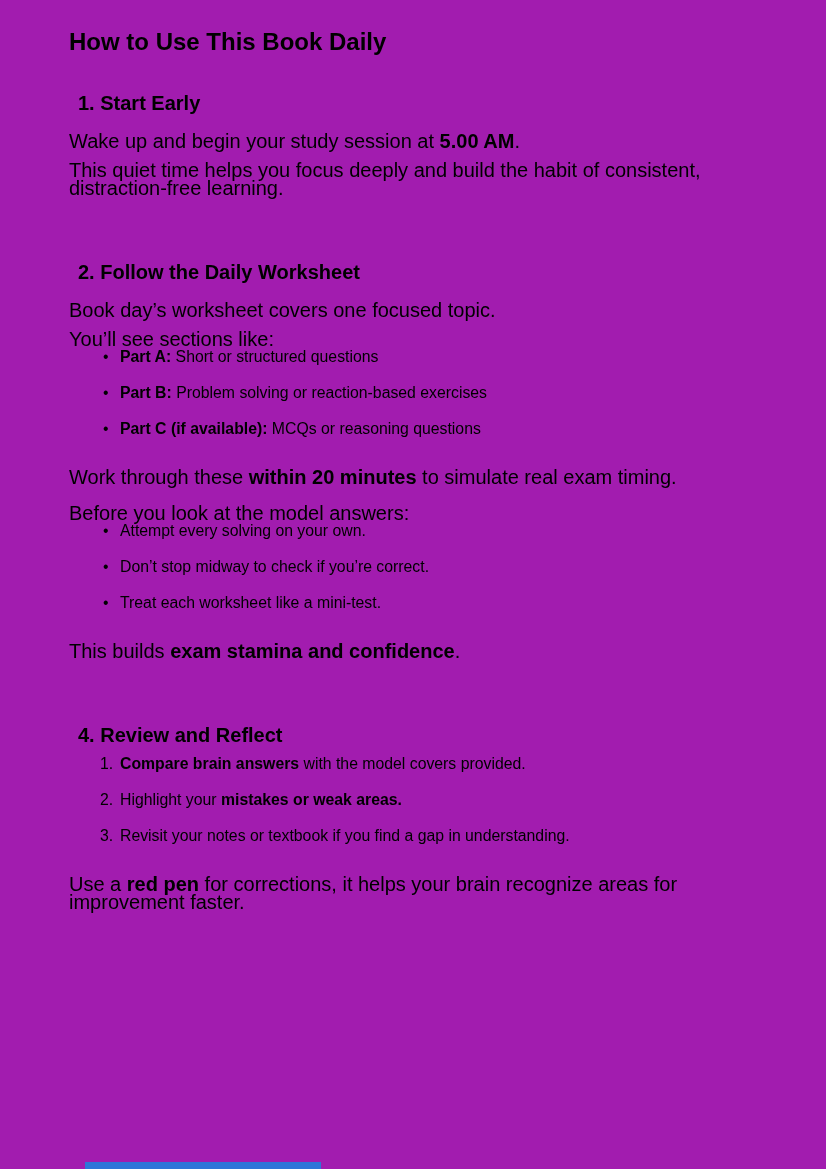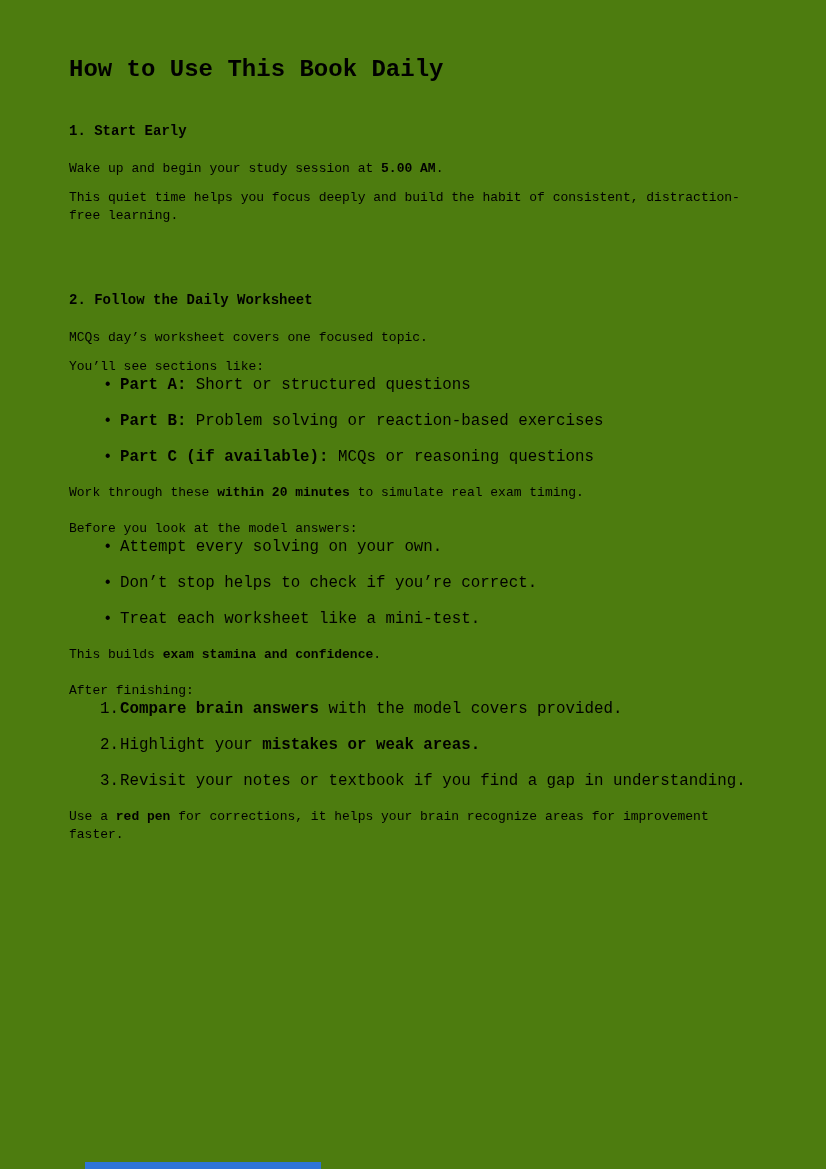--- a/index.html
+++ b/index.html
@@ -1,51 +1,51 @@
 <!DOCTYPE html>
 <html><head>
 <meta charset="utf-8">
 <style>
   html, body { margin: 0; padding: 0; background: #ffffff; }
   .page {
     position: relative;
     width: 826px;
     height: 1169px;
     box-sizing: border-box;
-    background: #4d7c0f;
+    background: #a21caf;
     color: #000000;
-    font-family: Liberation Mono, monospace;
-    padding: 56px 60px 0 69px;
+    font-family: Liberation Sans, sans-serif;
+    padding: 28px 60px 0 69px;
     overflow: hidden;
   }
   .doc-title {
     font-size: 24px;
     line-height: 28px;
     font-weight: 700;
     margin: 0;
   }
   .h2 {
-    font-size: 14px;
+    font-size: 20px;
     line-height: 22px;
     font-weight: 700;
-    margin: 0;
+    margin: 9px;
   }
   .p {
-    font-size: 13px;
+    font-size: 20px;
     line-height: 18px;
     margin: 0;
   }
   b { font-weight: 700; }
 
   .mt-h2-first { margin-top: 36px; }
   .mt-h2       { margin-top: 64px; }
   .mt-p-afterh { margin-top: 18px; }
   .mt-p        { margin-top: 11px; }
   .mt-list     { margin-top: 19px; }
-  .mt-afterlist{ margin-top: 18px; }
+  .mt-afterlist{ margin-top: 30px; }
 
   ul.doc-list, ol.doc-list {
     list-style: none;
     margin: 0;
     padding: 0;
   }
   ul.doc-list { margin-left: 34px; }
   ol.doc-list { margin-left: 31px; }
   .doc-list li {
     display: flex;
@@ -74,21 +74,21 @@
 
 <div class="page">
 
   <h1 class="doc-title">How to Use This Book Daily</h1>
 
   <h2 class="h2 mt-h2-first">1. Start Early</h2>
   <p class="p mt-p-afterh"><span>Wake up and begin your study session at </span><b>5.00 AM</b><span>.</span></p>
   <p class="p mt-p">This quiet time helps you focus deeply and build the habit of consistent, distraction-free learning.</p>
 
   <h2 class="h2 mt-h2">2. Follow the Daily Worksheet</h2>
-  <p class="p mt-p-afterh">MCQs day’s worksheet covers one focused topic.</p>
+  <p class="p mt-p-afterh">Book day’s worksheet covers one focused topic.</p>
   <p class="p mt-p">You’ll see sections like:</p>
   <ul class="doc-list mt-list">
     <li>
         <span class="mk">•</span>
         <span class="li-text"><b>Part A:</b><span> Short or structured questions</span></span>
       </li>
     <li>
         <span class="mk">•</span>
         <span class="li-text"><b>Part B:</b><span> Problem solving or reaction-based exercises</span></span>
       </li>
@@ -100,30 +100,30 @@
   <p class="p mt-afterlist"><span>Work through these </span><b>within 20 minutes</b><span> to simulate real exam timing.</span></p>
 
   <p class="p mt-p-afterh">Before you look at the model answers:</p>
   <ul class="doc-list mt-list">
     <li>
         <span class="mk">•</span>
         <span class="li-text">Attempt every solving on your own.</span>
       </li>
     <li>
         <span class="mk">•</span>
-        <span class="li-text">Don’t stop helps to check if you’re correct.</span>
+        <span class="li-text">Don’t stop midway to check if you’re correct.</span>
       </li>
     <li>
         <span class="mk">•</span>
         <span class="li-text">Treat each worksheet like a mini-test.</span>
       </li>
   </ul>
   <p class="p mt-afterlist"><span>This builds </span><b>exam stamina and confidence</b><span>.</span></p>
 
-  <p class="p mt-p-afterh">After finishing:</p>
+  <h2 class="h2 mt-h2">4. Review and Reflect</h2>
   <ol class="doc-list mt-list">
     <li>
         <span class="mk">1.</span>
         <span class="li-text"><span></span><b>Compare brain answers</b><span> with the model covers provided.</span></span>
       </li>
     <li>
         <span class="mk">2.</span>
         <span class="li-text"><span>Highlight your </span><b>mistakes or weak areas.</b><span></span></span>
       </li>
     <li>

